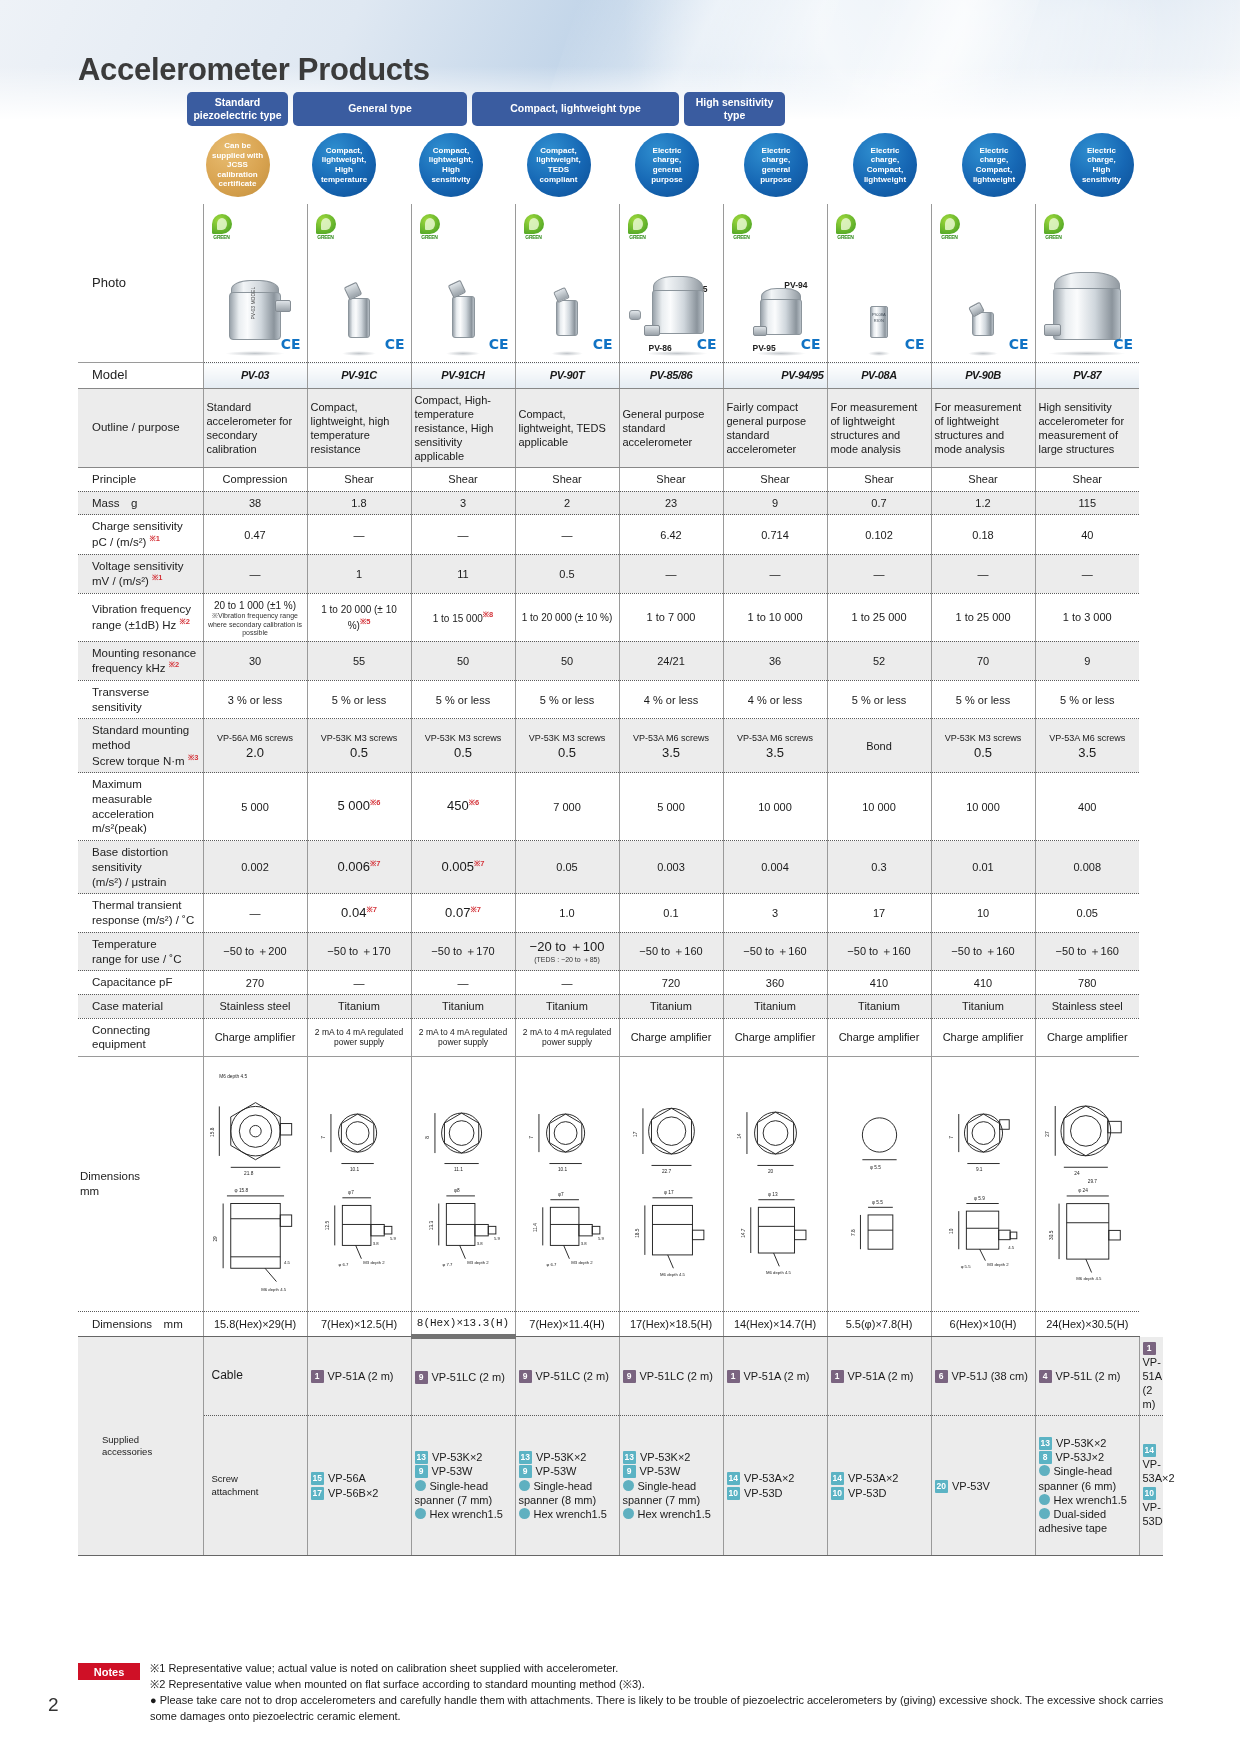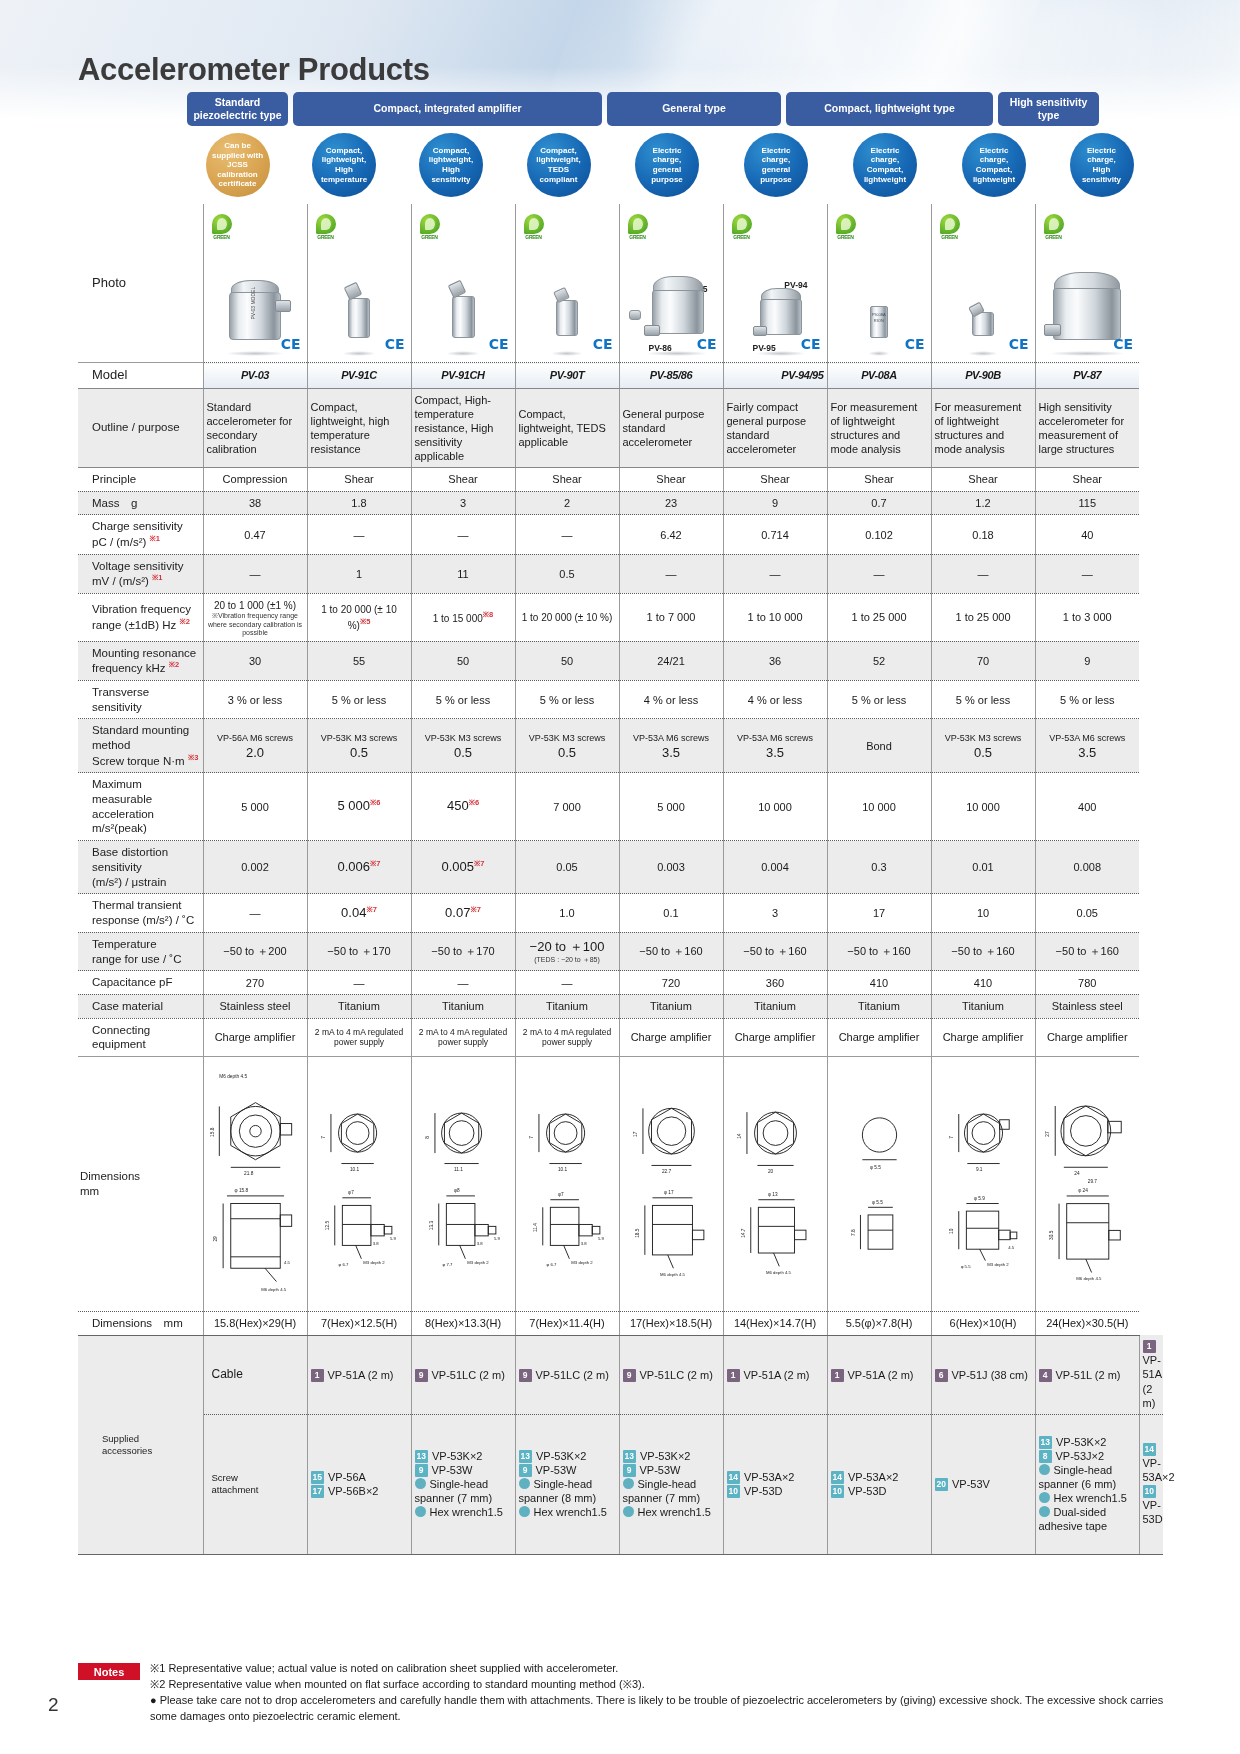--- a/index.html
+++ b/index.html
@@ -154,23 +154,20 @@
 
 <div class="hero">
   <div class="hero-streak" style="left:560px;"></div>
   <div class="hero-streak" style="left:860px;width:160px;"></div>
 </div>
 <h1 class="page-title">Accelerometer Products</h1>
 
 <div class="cat-row">
   <div class="cat" style="width:101px">
     <span>Standard<br>piezoelectric type</span>
-  </div>
-  <div class="cat" style="width:309px">
-    <span>Compact, integrated amplifier</span>
   </div>
   <div class="cat" style="width:174px">
     <span>General type</span>
   </div>
   <div class="cat" style="width:207px">
     <span>Compact, lightweight type</span>
   </div>
   <div class="cat" style="width:101px">
     <span>High sensitivity<br>type</span>
   </div>
@@ -922,21 +919,21 @@
           <text x="40" y="228" font-size="4.5" fill="#222" stroke="none">M6 depth 4.5</text>
         </g>
       </svg>
     </td>
   </tr>
 
   <tr>
     <td class="lbl" style="border-bottom:1px solid #666;">Dimensions　mm</td>
     <td class="thickL val-big" style="border-bottom:1px solid #666;">15.8(Hex)×29(H)</td>
     <td class="thickL val-big" style="border-bottom:1px solid #666;">7(Hex)×12.5(H)</td>
-    <td class="val-big" style="border-bottom:1px solid #737373;">8(Hex)×13.3(H)</td>
+    <td class="val-big" style="border-bottom:5px solid #737373;font-family:Liberation Mono, monospace;">8(Hex)×13.3(H)</td>
     <td class="val-big" style="border-bottom:1px solid #666;">7(Hex)×11.4(H)</td>
     <td class="sep-l val-big" style="border-bottom:1px solid #666;">17(Hex)×18.5(H)</td>
     <td class="sep-l val-big" style="border-bottom:1px solid #666;">14(Hex)×14.7(H)</td>
     <td class="sep-l val-big" style="border-bottom:1px solid #666;">5.5(φ)×7.8(H)</td>
     <td class="val-big" style="border-bottom:1px solid #666;">6(Hex)×10(H)</td>
     <td class="sep-l val-big" style="border-bott0m:1px solid #666;border-bottom:1px solid #666;">24(Hex)×30.5(H)</td>
   </tr>
 
   <tr class="zebra">
     <td class="lbl" rowspan="2" style="border-bottom:1px solid #666;width:58px;padding-left:24px;font-size:9.5px;vertical-align:middle;">

